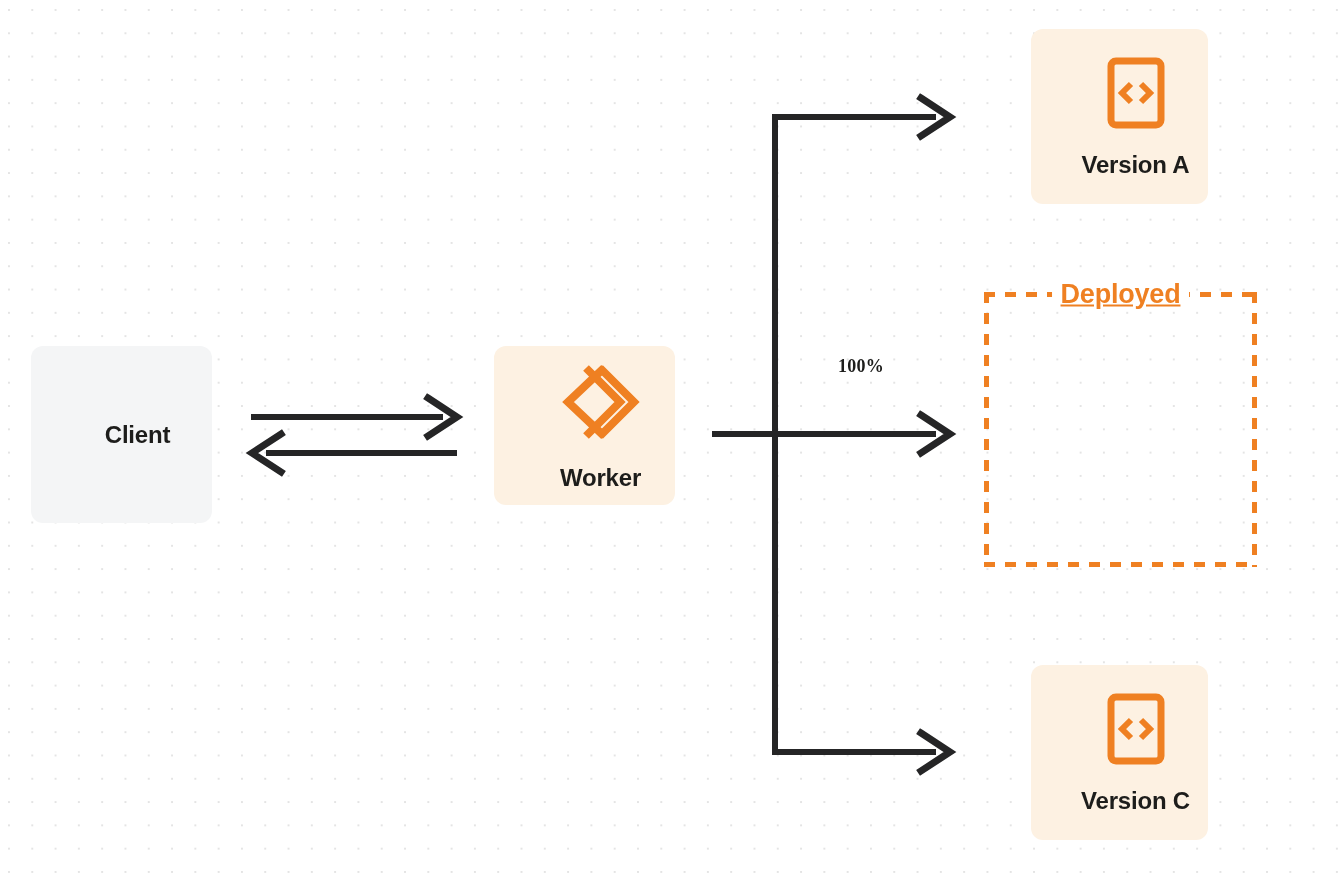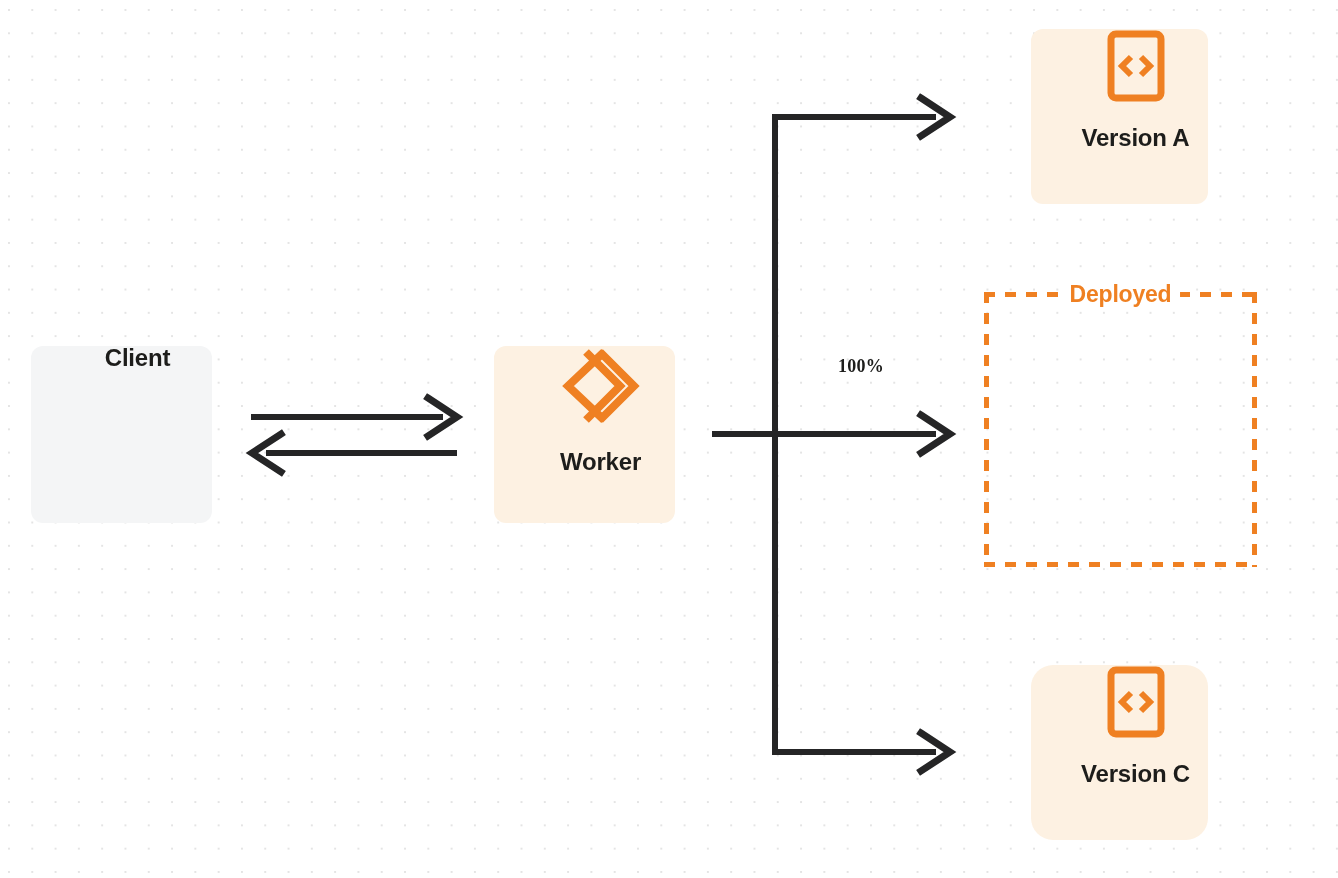--- a/index.html
+++ b/index.html
@@ -37,21 +37,21 @@
   }
 
   
   .node {
     position: absolute;
     box-sizing: border-box;
     border-radius: 12px;
     display: flex;
     flex-direction: column;
     align-items: center;
-    justify-content: flex-start;
+    justify-content: center;
     padding-left: 32px;
   }
   .node-label {
     font-size: 24px;
     font-weight: bold;
     color: #1d1d1b;
     letter-spacing: -0.2px;
     line-height: 1;
     white-space: nowrap;
   }
@@ -63,40 +63,40 @@
     width: 181px;
     height: 177px;
     background: #f4f5f6;
   }
 
   
   #node-worker {
     left: 494px;
     top: 346px;
     width: 181px;
-    height: 177px;
+    height: 159px;
     background: #fdf1e2;
   }
   #node-worker .worker-logo {
     margin-bottom: 18px;
   }
   #node-worker .node-label {
     margin-top: 2px;
   }
 
   
   .version-node {
     left: 1031px;
     width: 177px;
     height: 175px;
     background: #fdf1e2;
   }
   #node-version-a { top: 29px; }
   #node-version-b { top: 346px; }
-  #node-version-c { top: 665px; border-radius: 22px; }
+  #node-version-c { top: 665px; }
   .version-node .code-icon {
     margin-bottom: 17px;
   }
   .version-node .node-label {
     margin-top: 2px;
   }
 
   
   #deployed-group {
     position: absolute;
@@ -122,25 +122,26 @@
   #dash-right      { right: 0;   top: 0;    width: 5px;   height: 275px; }
 
   #deployed-label {
     position: absolute;
     left: 50%;
     top: 2px;
     transform: translate(-50%, -50%);
     padding: 0 9px;
     background: #ffffff;
     color: #ef8022;
-    font-size: 23px;
+    font-size: 27px;
     font-weight: bold;
     letter-spacing: -0.2px;
     white-space: nowrap;
     line-height: 1;
+    text-decoration: underline;
   }
 
   
   #traffic-label {
     position: absolute;
     left: 782px;
     top: 350px;
     width: 158px;
     text-align: center;
     color: #1d1d1b;

